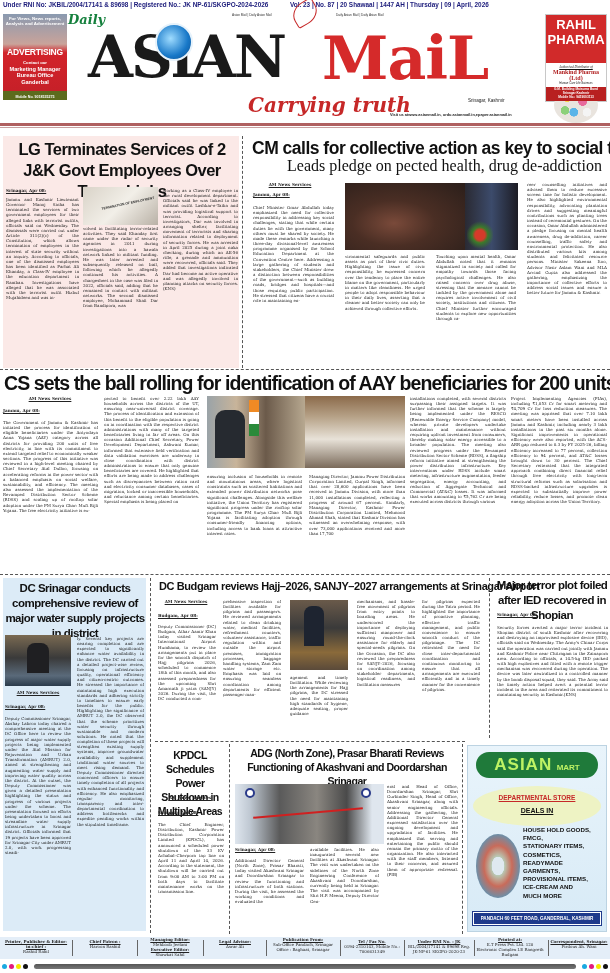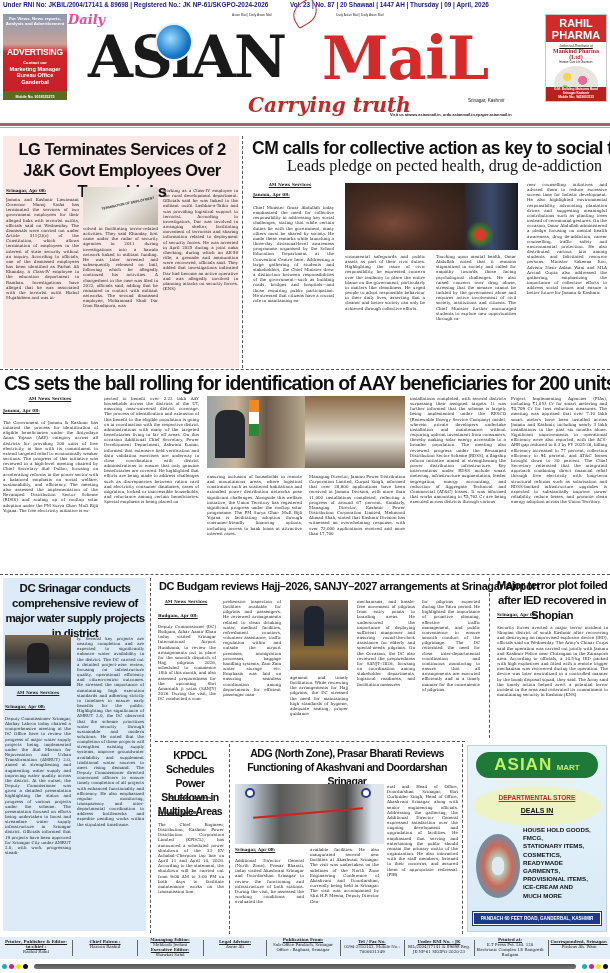--- a/index.html
+++ b/index.html
@@ -10,27 +10,27 @@
   .top-strip .l { position: absolute; left: 3px; top: 1px; }
   .top-strip .r { position: absolute; left: 290px; top: 1px; }
   .social { font-size: 3.2px; color: #333; white-space: nowrap; font-family: "Liberation Sans", sans-serif; }
   .ad-left { left: 3px; top: 14px; width: 64px; height: 86px; background: linear-gradient(#8a9ab0 0%, #c9a39a 35%, #d2232a 45%, #c62028 90%, #5c6b1d 90%); color: #fff; font-family: "Liberation Sans", sans-serif; font-weight: bold; text-align: center; font-size: 4.6px; line-height: 1.15; }
   .ad-left .ttl { padding-top: 2px; font-size: 4.4px; }
   .ad-left .big { margin-top: 22px; font-size: 8.5px; letter-spacing: -0.2px; }
   .ad-left .c1 { margin-top: 3px; font-size: 4.3px; }
   .ad-left .c2 { font-size: 5.6px; }
   .ad-left .mob { position: absolute; bottom: 1px; width: 100%; font-size: 3.6px; }
   .ad-right { left: 545px; top: 14px; width: 62px; height: 88px; background: #fff; border: 1px solid #c8c8c8; text-align: center; font-family: "Liberation Sans", sans-serif; }
-  .ad-right .rp { background: #d12a2a; color: #fff; font-weight: bold; font-size: 11px; padding: 2px 0 1px; }
+  .ad-right .rp { background: #d12a2a; color: #fff; font-weight: bold; font-size: 13px; padding: 2px 0 16px; }
   .ad-right .auth { font-size: 3.3px; font-style: italic; text-decoration: underline; margin-top: 2px; font-family: "Liberation Serif", serif; }
   .ad-right .mk { font-size: 6px; color: #b01e1e; font-family: "Liberation Serif", serif; font-weight: bold; }
   .ad-right .tag { font-size: 2.8px; font-style: italic; }
   .ad-right .pills { margin: 2px auto; width: 44px; height: 36px; border-radius: 50%; background: radial-gradient(circle at 30% 30%, #f9d34b 0 10%, transparent 11%), radial-gradient(circle at 65% 40%, #e86a9c 0 12%, transparent 13%), radial-gradient(circle at 45% 70%, #5ab4e8 0 12%, transparent 13%), radial-gradient(circle at 75% 70%, #f4f4f4 0 10%, transparent 11%), radial-gradient(circle at 25% 65%, #8cd07a 0 10%, transparent 11%), #e9e4de; }
   .ad-right .addr { background: #b82020; color: #fff; font-size: 3.2px; font-weight: bold; padding: 1px 0; line-height: 1.2; position: absolute; bottom: 0; width: 100%; }
-  .daily { left: 68px; top: 12px; font-family: "DejaVu Serif", serif; font-style: italic; font-size: 13px; font-weight: bold; color: #ec4899; }
+  .daily { left: 68px; top: 12px; font-family: "DejaVu Serif", serif; font-style: italic; font-size: 13px; font-weight: bold; color: #15803d; }
   .globe { left: 155px; top: 23px; width: 38px; height: 38px; border-radius: 50%; background: radial-gradient(circle at 40% 40%, #9fdcff, #1878c8 60%, #0b4a8a); border: 2px solid #e6f2fb; }
   .mast-asian { left: 88px; top: 28px; font-family: "DejaVu Serif", serif; font-weight: bold; font-size: 58px; letter-spacing: -2px; color: #1a1a1a; line-height: 1; }
   .mast-mail { left: 322px; top: 28px; font-family: "DejaVu Serif", serif; font-weight: bold; font-size: 60px; color: #d52a2a; line-height: 1; letter-spacing: -1px; text-align: right; }
   .pen { left: 292px; top: 2px; width: 26px; height: 22px; border: 1.5px solid #c62828; border-radius: 60% 10% 60% 10%; transform: rotate(-30deg); }
   .location { left: 468px; top: 98px; font-size: 4.6px; font-family: "Liberation Sans", sans-serif; color: #222; }
   .tagline { left: 248px; top: 93px; font-family: "DejaVu Serif", serif; font-style: italic; font-weight: bold; font-size: 20px; color: #c62828; }
   .visit { left: 390px; top: 112px; font-family: "Liberation Sans", sans-serif; font-size: 3.9px; font-weight: bold; color: #222; white-space: nowrap; }
   .mast-rule { left: 0; top: 123px; width: 610px; height: 3px; background: #b06060; }
   .mast-rule2 { left: 0; top: 127px; width: 610px; height: 1px; background: #c8a0a0; }
 

